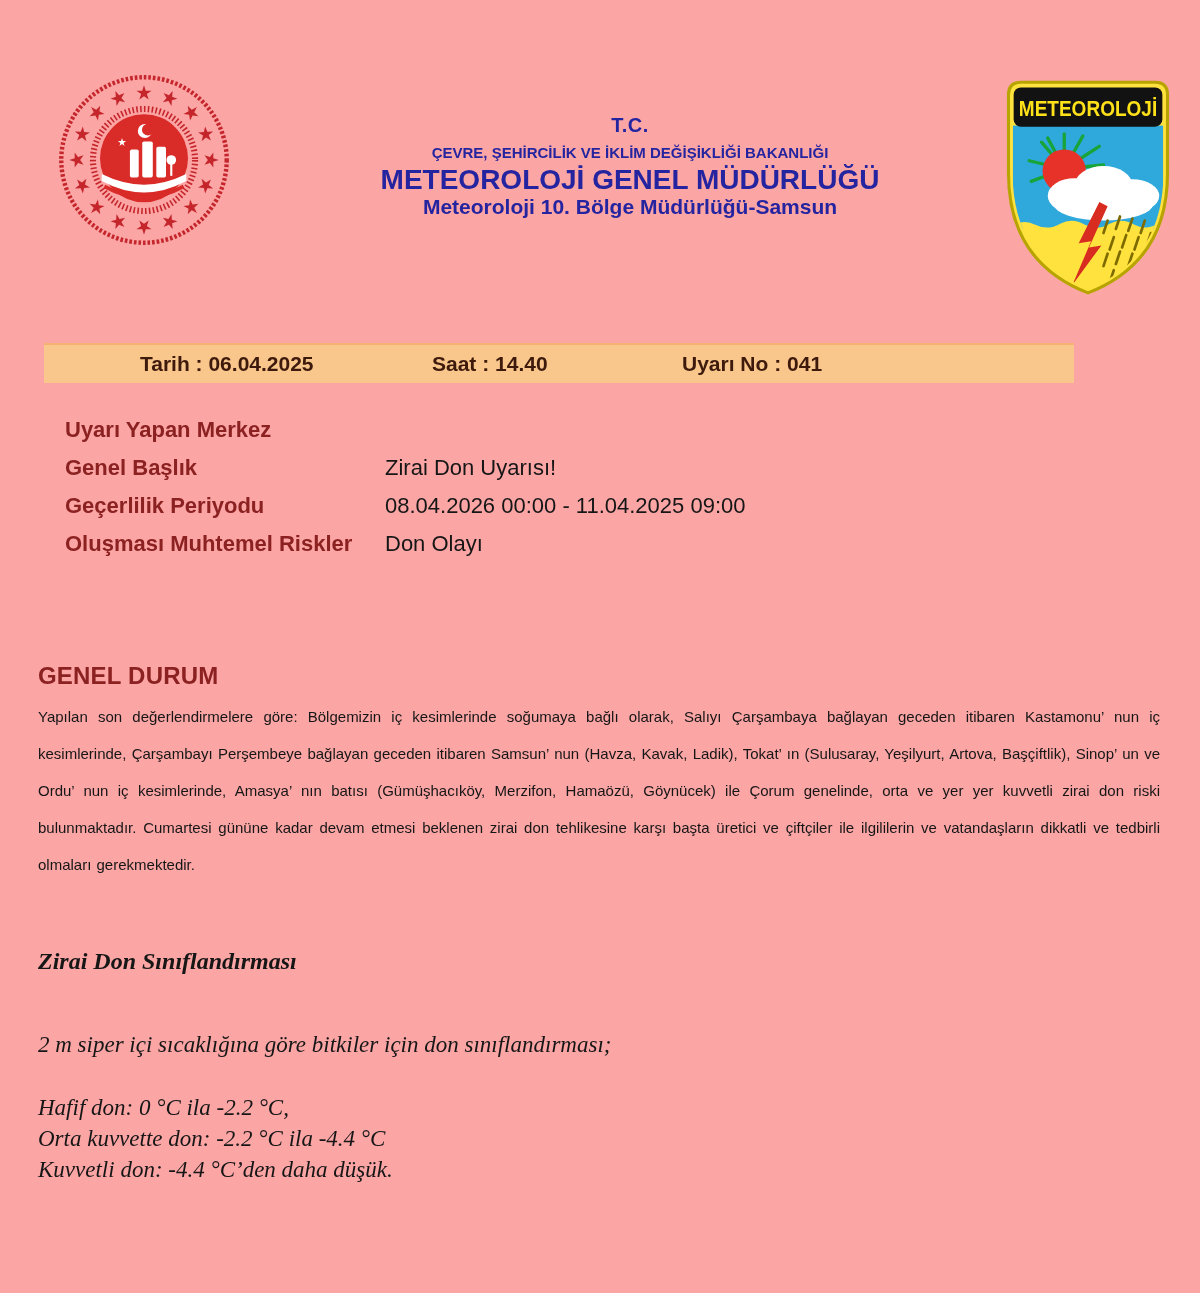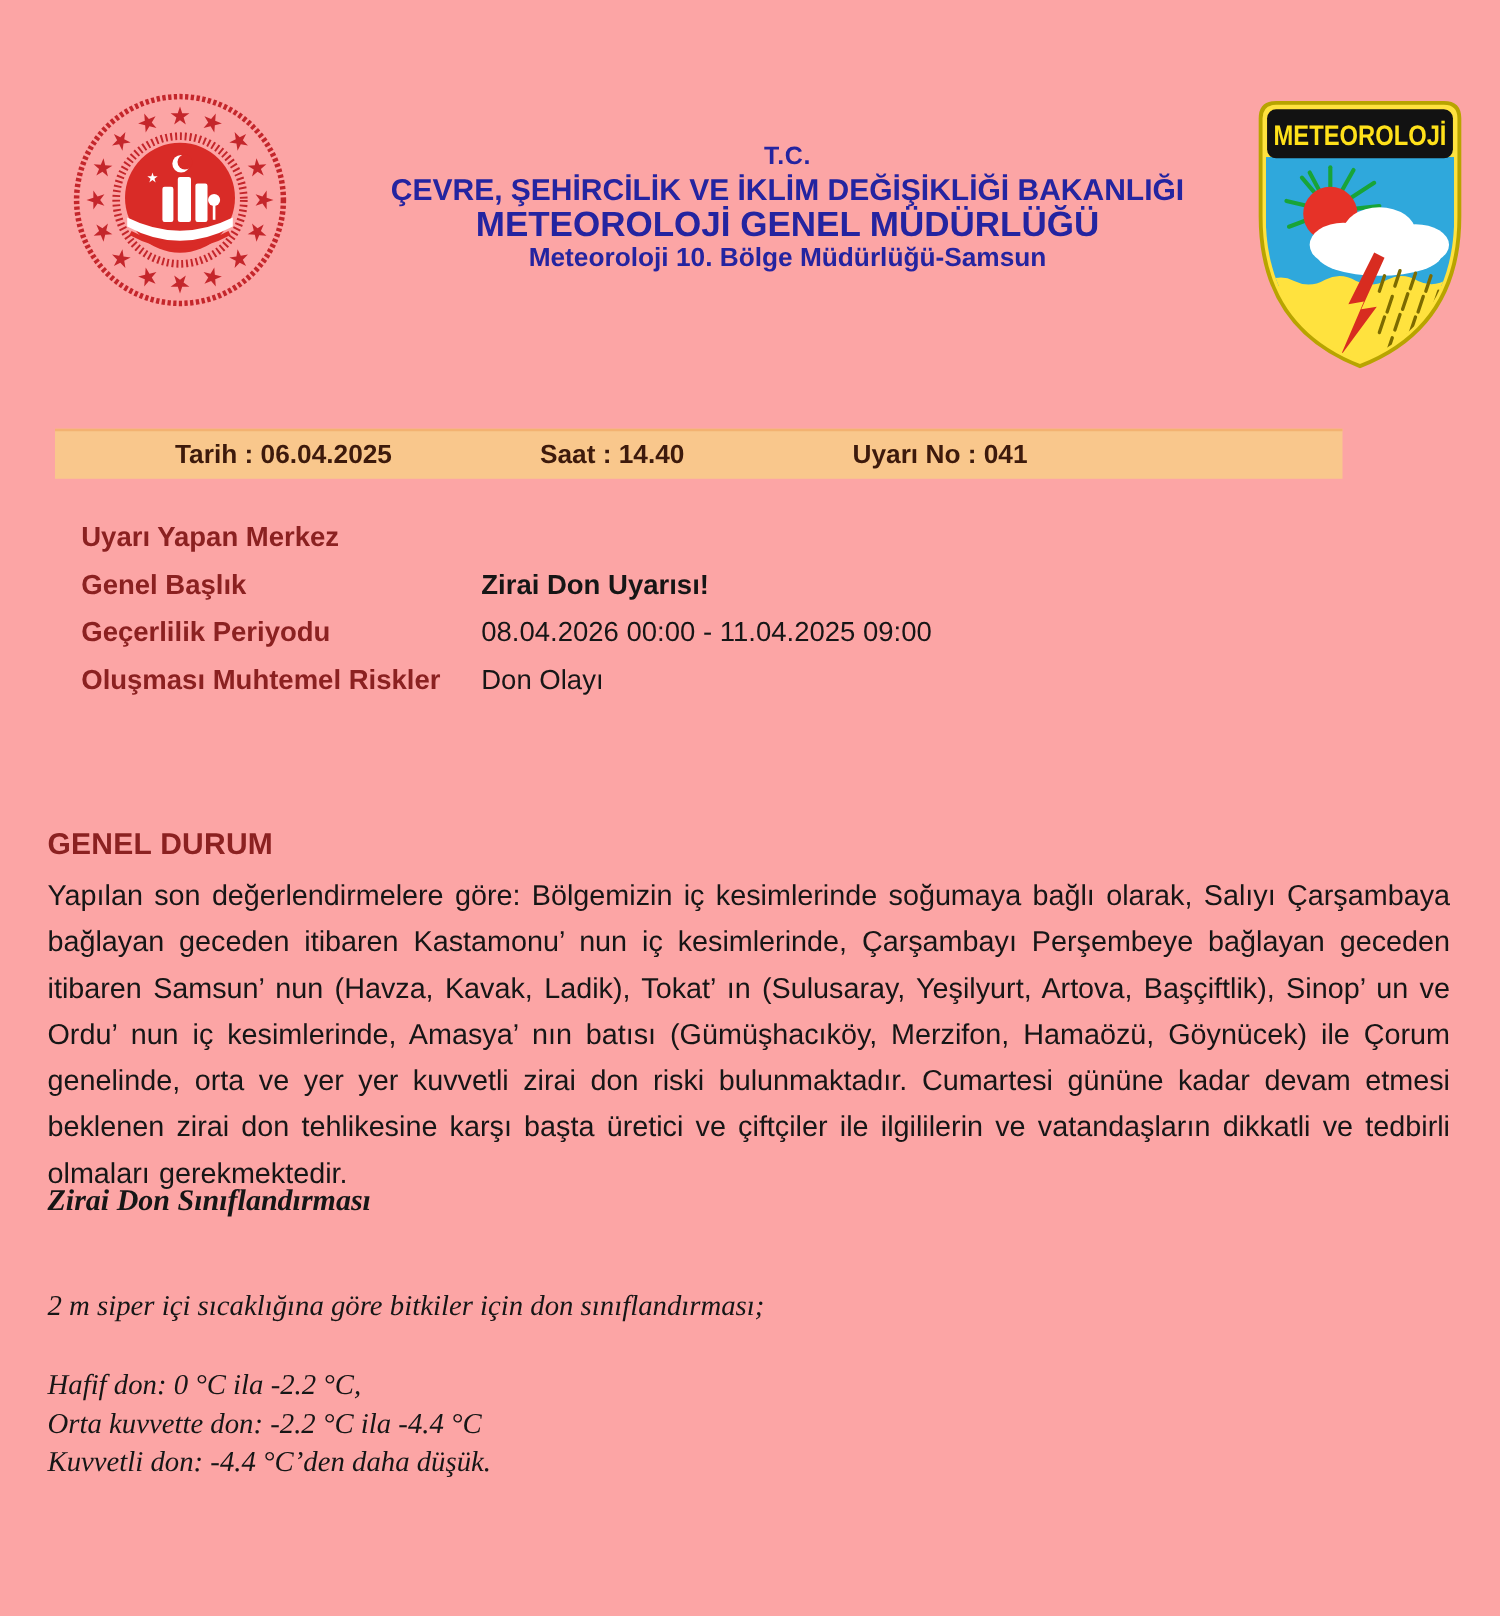--- a/index.html
+++ b/index.html
@@ -8,21 +8,21 @@
     font-family:"Liberation Sans",sans-serif;color:var(--text,#1f1f1f);
   }
   
   .emblem{position:absolute;left:56px;top:72px;width:176px;height:176px;}
   .shield{position:absolute;left:1000px;top:74px;width:176px;height:222px;}
   .head-text{
     position:absolute;left:250px;top:112px;width:760px;text-align:center;
     color:var(--navy,#2424A0);font-weight:bold;line-height:27px;
   }
   .head-text .l1{font-size:20px;letter-spacing:.5px;}
-  .head-text .l2{font-size:24px;}
+  .head-text .l2{font-size:15px;}
   .head-text .l3{font-size:28px;}
   .head-text .l4{font-size:21px;}
   
   .info-bar{
     position:absolute;left:44px;top:343px;width:1030px;height:38px;
     background:var(--bar-bg,#F9C78C);border-top:2px solid #f3b271;
   }
   .info-bar span{
     position:absolute;top:7px;font-size:21px;font-weight:bold;
     color:var(--bar-text,#3D1A0C);white-space:nowrap;
@@ -31,29 +31,29 @@
   .info-time{left:388px;}
   .info-no{left:638px;}
   
   .fields{position:absolute;left:65px;top:418px;width:1060px;}
   .field-row{display:flex;margin-bottom:14px;}
   .field-label{
     width:320px;flex:0 0 320px;font-size:22px;font-weight:bold;line-height:24px;
     color:var(--maroon,#8B2121);
   }
   .field-value{font-size:22px;line-height:24px;color:#161616;}
-  .field-value.bold{font-weight:bold;}
+  .field-value.bold{font-weight:normal;}
   
   .gs-heading{
     position:absolute;left:38px;top:662px;font-size:24px;font-weight:bold;
     color:var(--maroon,#8B2121);letter-spacing:.2px;
   }
   .gs-paragraph{
     position:absolute;left:38px;top:698px;width:1122px;
-    font-size:23px;line-height:37px;text-align:justify;color:#161616;
+    font-size:15px;line-height:37px;text-align:justify;color:#161616;
     word-spacing:1px;
   }
   
   .cls{font-family:"Liberation Serif",serif;font-style:italic;color:#161616;}
   .cls-title{position:absolute;left:38px;top:948px;font-size:24px;font-weight:bold;}
   .cls-subtitle{position:absolute;left:38px;top:1032px;font-size:23px;}
   .cls-items{position:absolute;left:38px;top:1092px;font-size:23px;line-height:31px;}
   .cls-items div{white-space:nowrap;}
 </style>
 </head>

